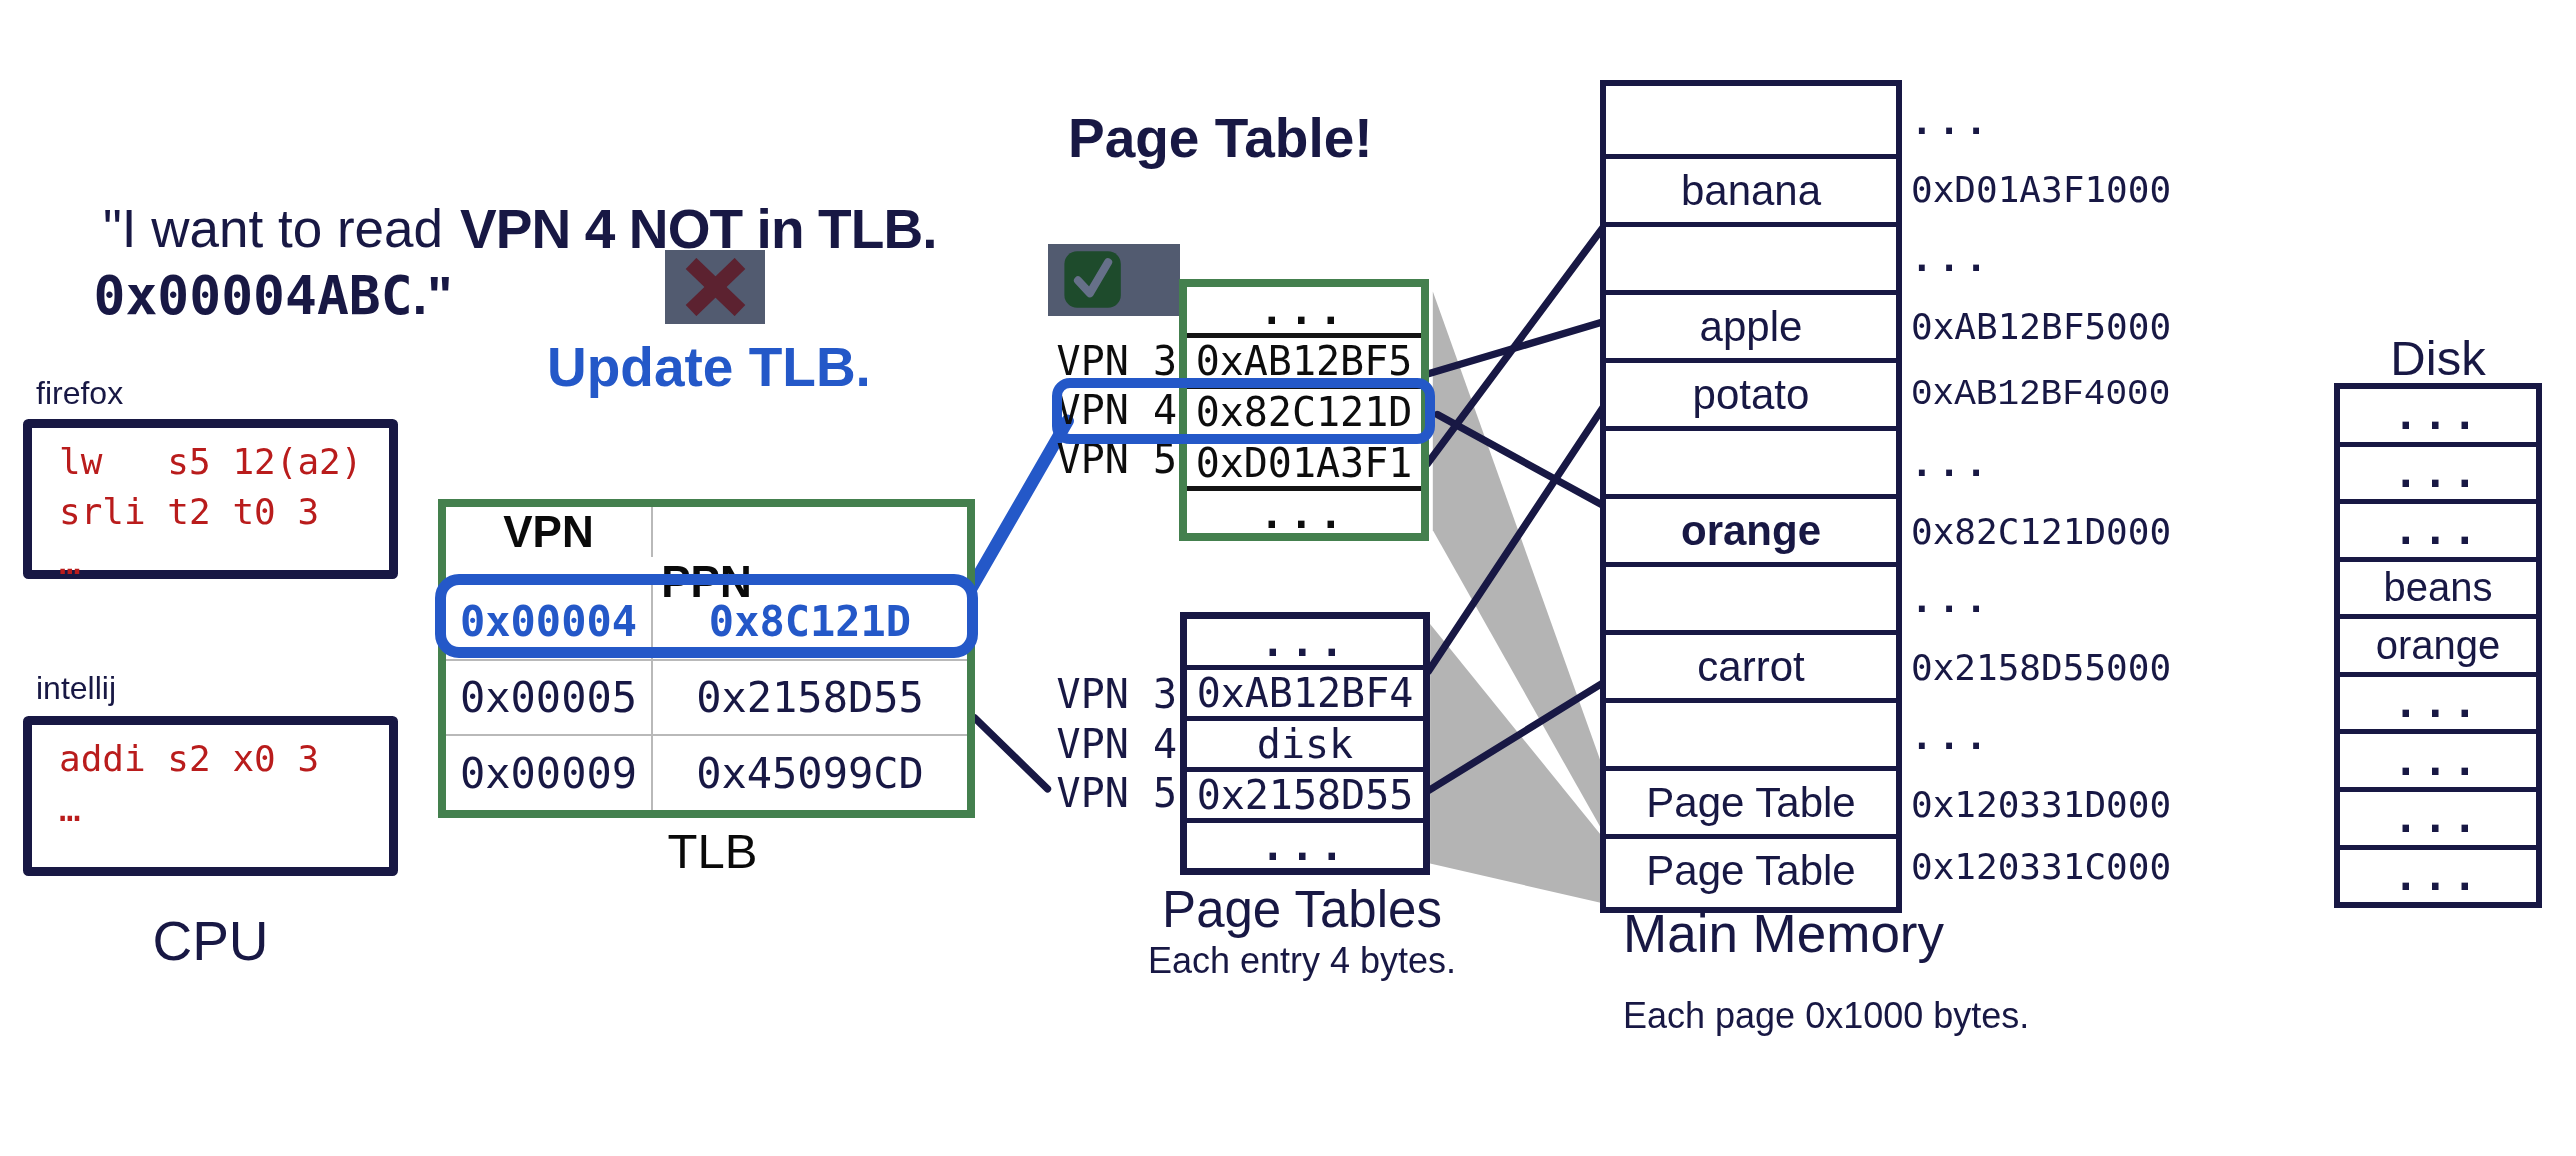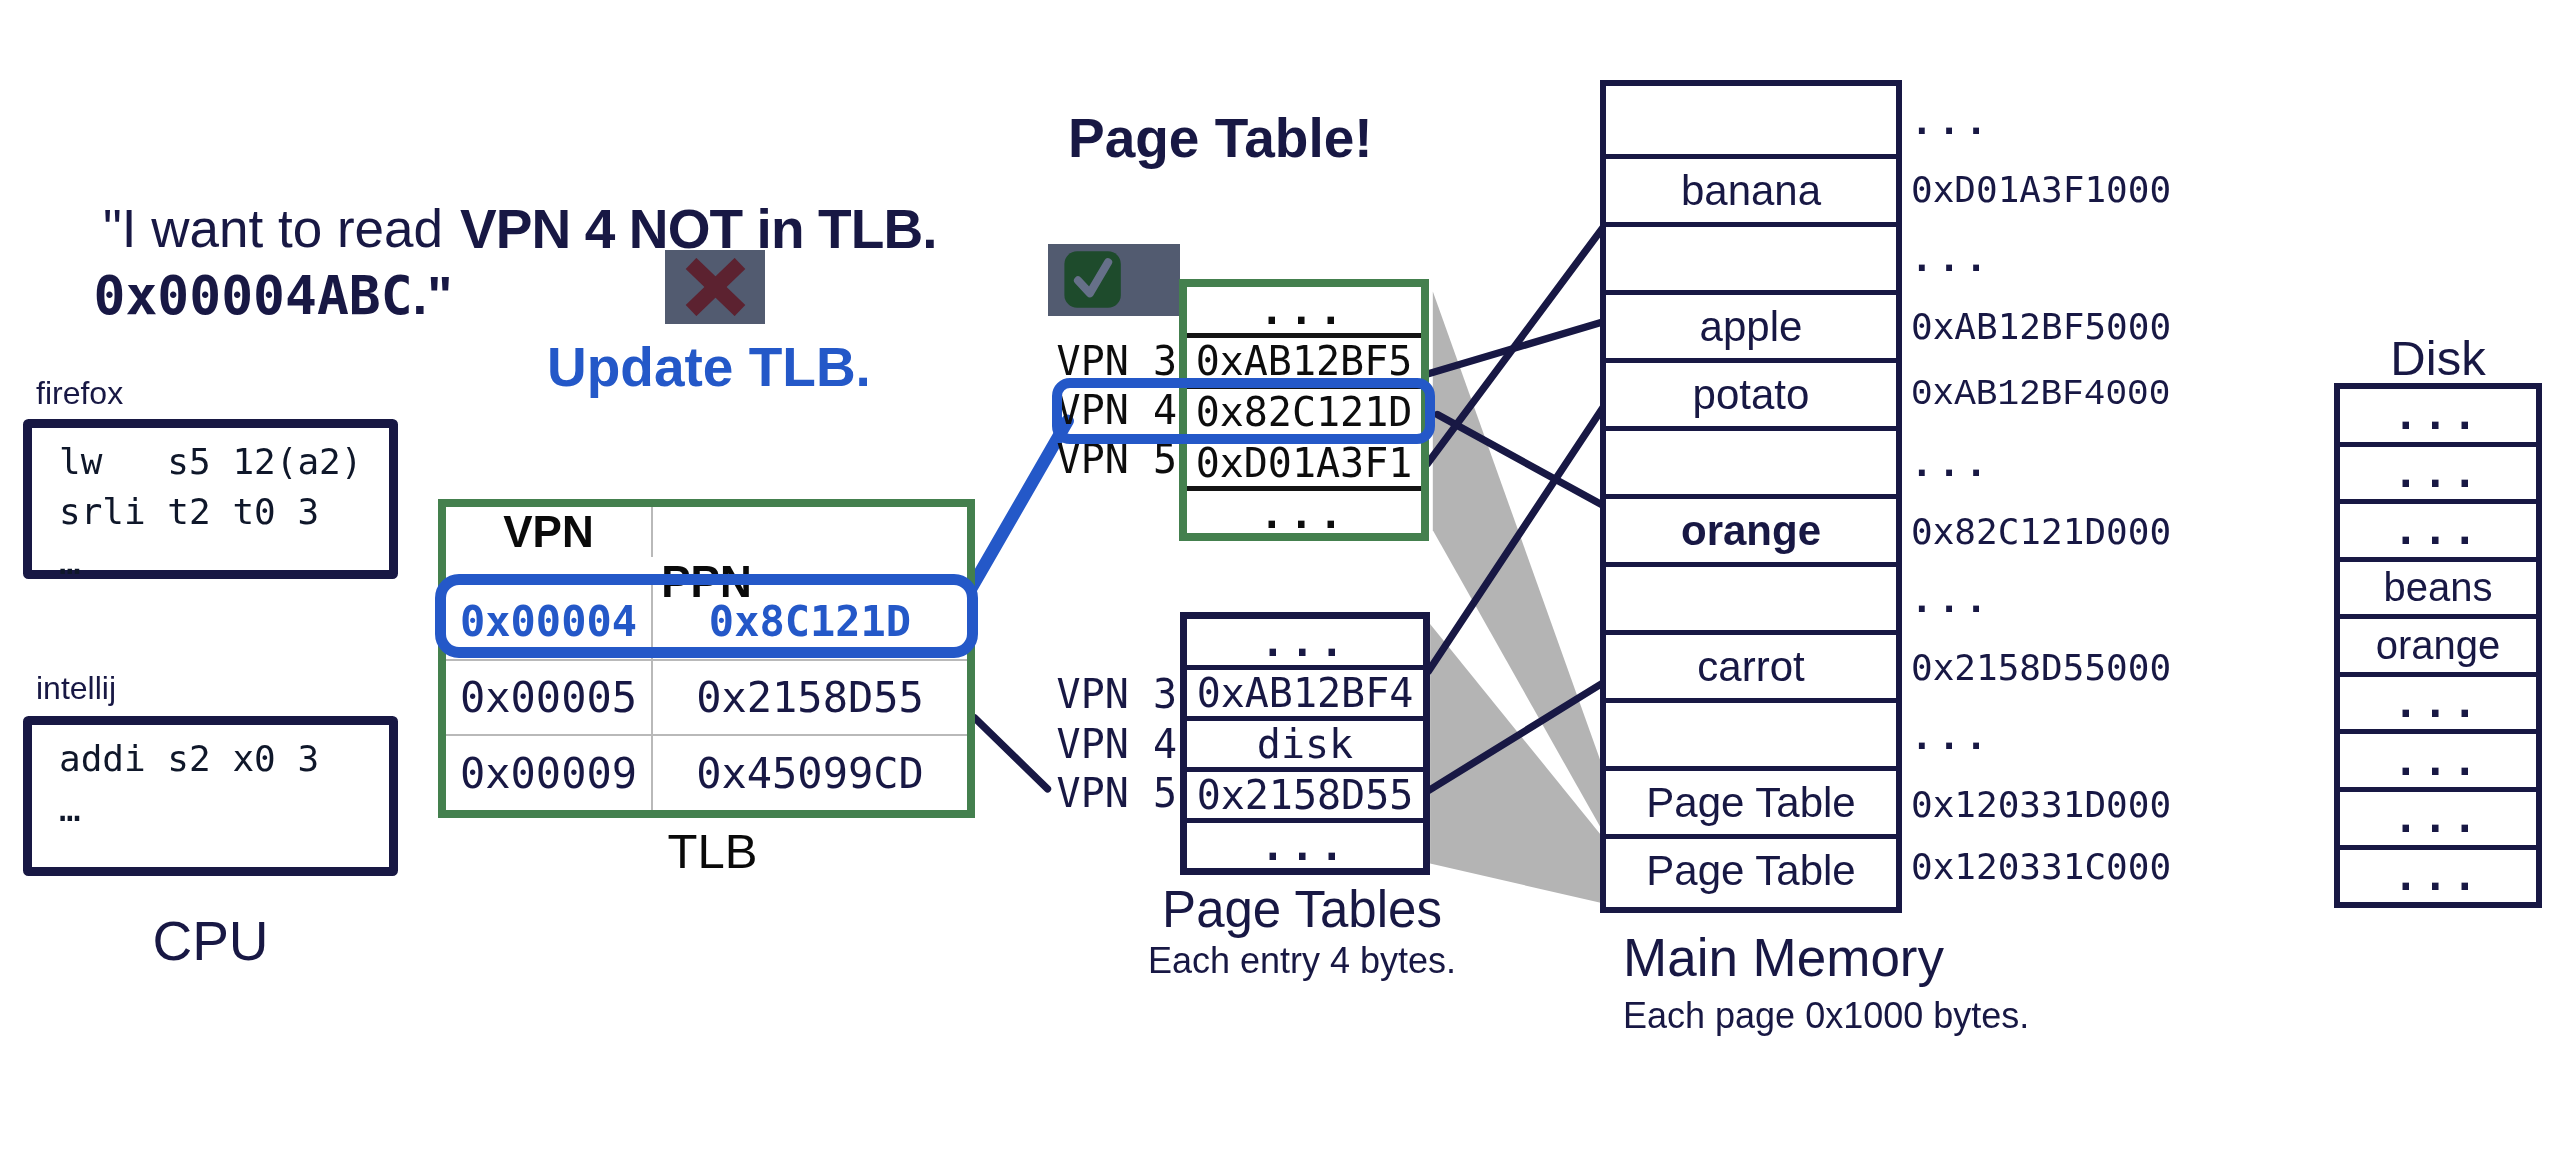--- a/index.html
+++ b/index.html
@@ -11,21 +11,21 @@
 
   
   .quote{left:36px;top:195px;width:474px;text-align:center;font-size:53px;line-height:67px;z-index:2;}
   .quote .code{font-family:"DejaVu Sans Mono",monospace;font-weight:bold;font-size:53px;}
   .quote .suffix{font-weight:bold;}
 
   
   .proclabel{font-size:32px;z-index:2;}
   .codebox{width:375px;height:160px;border:9px solid #181844;border-radius:5.5px;background:#fff;
            box-sizing:border-box;padding:9px 0 0 27px;z-index:2;}
-  .codebox .cl{font-family:"DejaVu Sans Mono",monospace;font-size:36px;line-height:50px;white-space:pre;color:#0f172a;}
+  .codebox .cl{font-family:"DejaVu Sans Mono",monospace;font-size:36px;line-height:50px;white-space:pre;color:#b91c1c;}
   .caption{z-index:2;}
 
   
   .h-miss{left:460px;top:197px;width:638px;font-size:55px;font-weight:bold;letter-spacing:-0.9px;z-index:2;}
   .h-update{left:547px;top:335px;width:455px;font-size:55px;font-weight:bold;color:#2458c8;z-index:2;}
   .h-hit{left:1068px;top:100px;width:419px;font-size:55px;font-weight:bold;line-height:77px;z-index:2;}
 
   
   .plate{background:#525b70;z-index:2;}
 
@@ -203,21 +203,21 @@
   <div class="abs addr" style="top:308px;">0xAB12BF5000</div>
   <div class="abs addr" style="top:376px;font-family:Liberation Mono, monospace;">0xAB12BF4000</div>
   <div class="abs addr dots" style="top:445px;">...</div>
   <div class="abs addr" style="top:513px;">0x82C121D000</div>
   <div class="abs addr dots" style="top:581px;">...</div>
   <div class="abs addr" style="top:649px;">0x2158D55000</div>
   <div class="abs addr dots" style="top:718px;">...</div>
   <div class="abs addr" style="top:786px;">0x120331D000</div>
   <div class="abs addr" style="top:848px;">0x120331C000</div>
 
-  <div class="abs caption" style="left:1623px;top:927px;font-size:53px;">Main Memory</div>
+  <div class="abs caption" style="left:1623px;top:903px;font-size:53px;">Main Memory</div>
   <div class="abs sub" style="left:1623px;top:995px;">Each page 0x1000 bytes.</div>
 
   <div class="abs caption ctr" style="left:2334px;top:330px;width:208px;font-size:49px;">Disk</div>
   <div class="abs disk">
     <div class="drow dots">...</div>
     <div class="drow dots">...</div>
     <div class="drow dots">...</div>
     <div class="drow">beans</div>
     <div class="drow">orange</div>
     <div class="drow dots">...</div>

